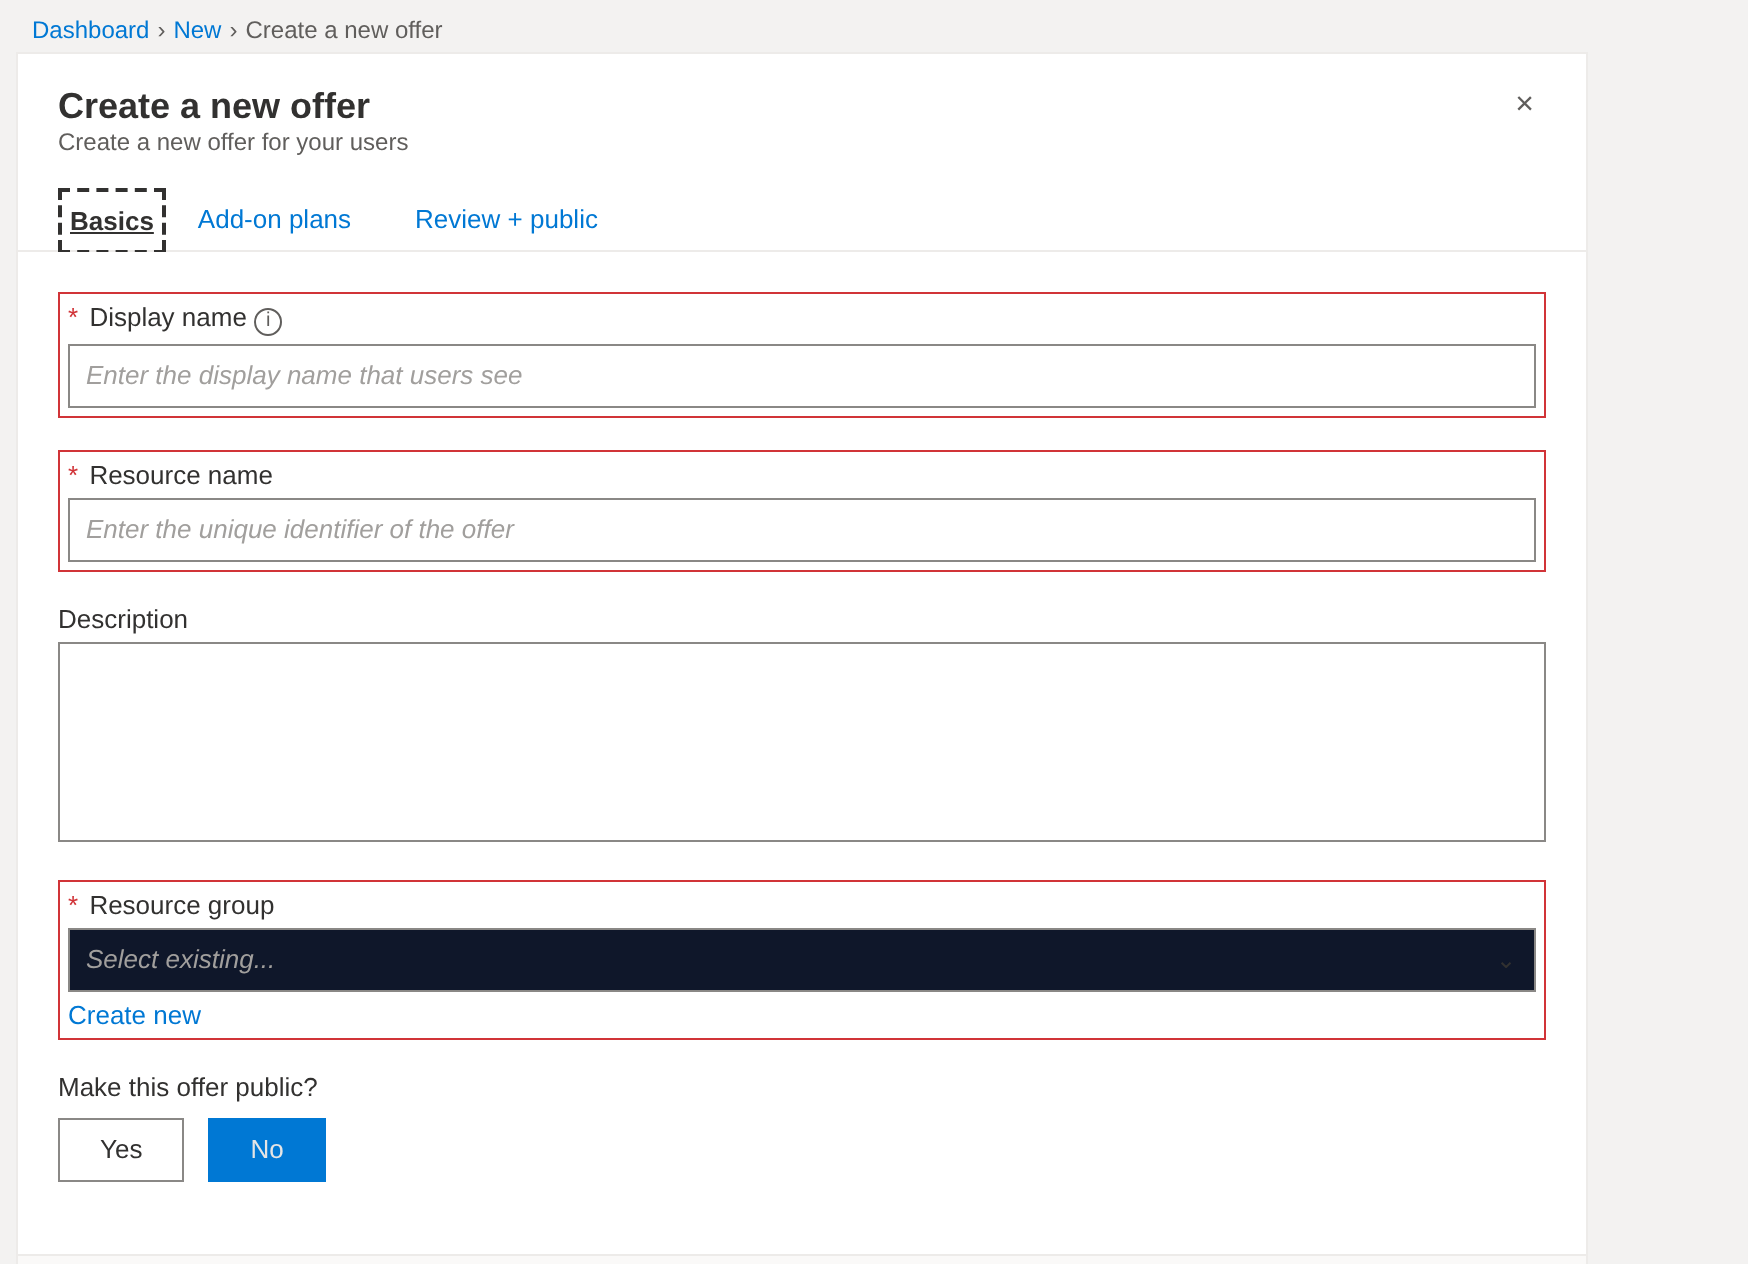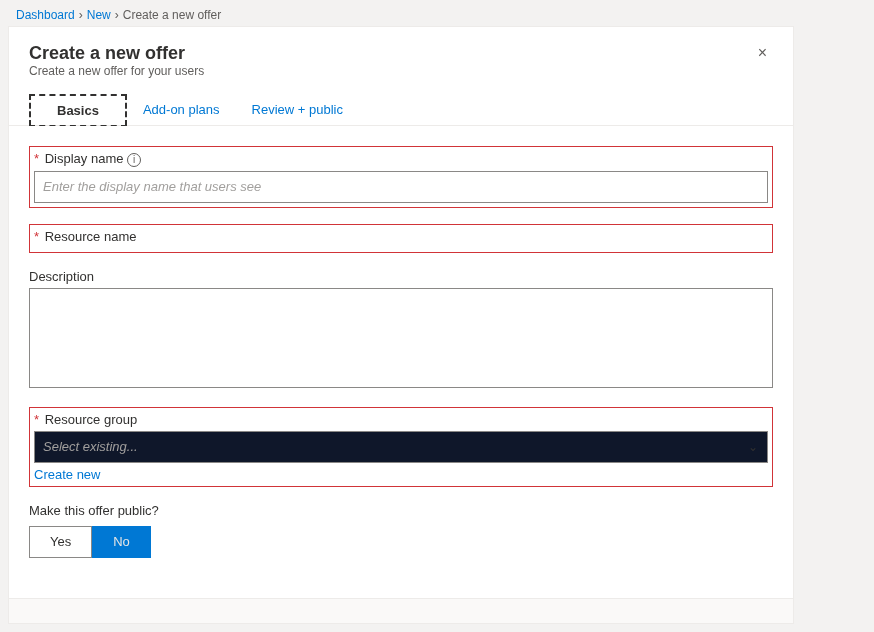--- a/index.html
+++ b/index.html
@@ -85,22 +85,23 @@
       cursor: pointer;
       border: none;
       background: none;
       text-decoration: none;
       position: relative;
     }
     .tab.active {
       color: #323130;
       font-weight: 600;
       border: 2px dashed #323130;
-      padding: 6px 26px;
+      padding: 6px 4px;
       margin-bottom: -1px;
+      text-decoration: underline;
     }
     .tab.active::after {
       content: '';
       position: absolute;
       bottom: -1px;
       left: 0;
       right: 0;
       height: 2px;
       background: white;
     }
@@ -195,21 +196,21 @@
       margin-top: 4px;
       display: inline-block;
     }
     .toggle-label {
       font-size: 13px;
       color: #323130;
       margin-bottom: 8px;
     }
     .toggle-group {
       display: flex;
-      gap: 0;
+      gap: 12px;
     }
     .toggle-btn {
       height: 32px;
       padding: 0 20px;
       font-size: 13px;
       cursor: pointer;
       border: 1px solid #8a8886;
       font-family: inherit;
     }
     .toggle-btn.active-no {
@@ -281,20 +282,21 @@
           <span class="info-icon">i</span>
         </div>
         <input class="form-input" type="text" placeholder="Enter the display name that users see" style="">
       </div>
 
       <div class="red-border-group">
         <div class="inner-label">
           <span class="required-star">*</span>
           <span>Resource name</span>
         </div>
+        <input class="form-input" type="text" placeholder="Enter the unique identifier of the offer" style="">
       </div>
 
       <div class="form-group">
         <div class="form-label">Description</div>
         <textarea class="textarea-input" style=""></textarea>
       </div>
 
       <div class="red-border-group">
         <div class="inner-label">
           <span class="required-star">*</span>

